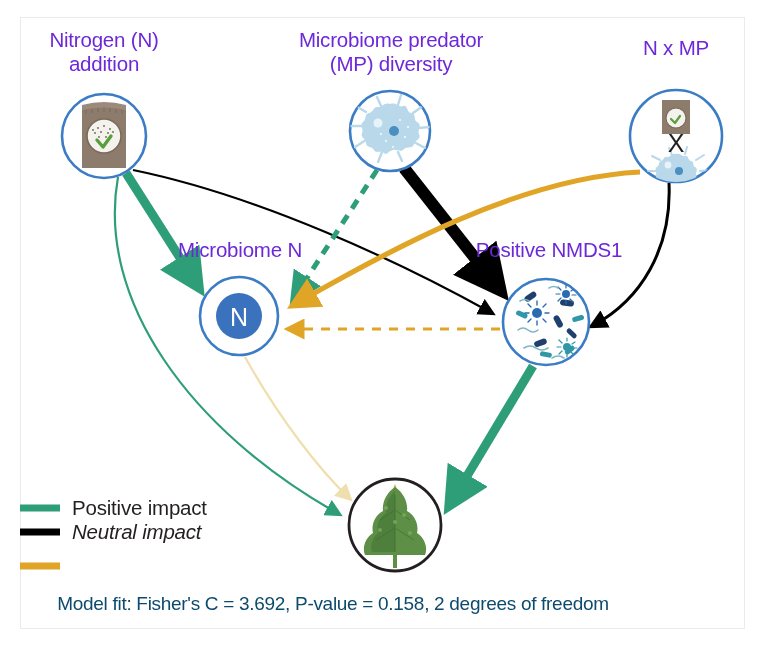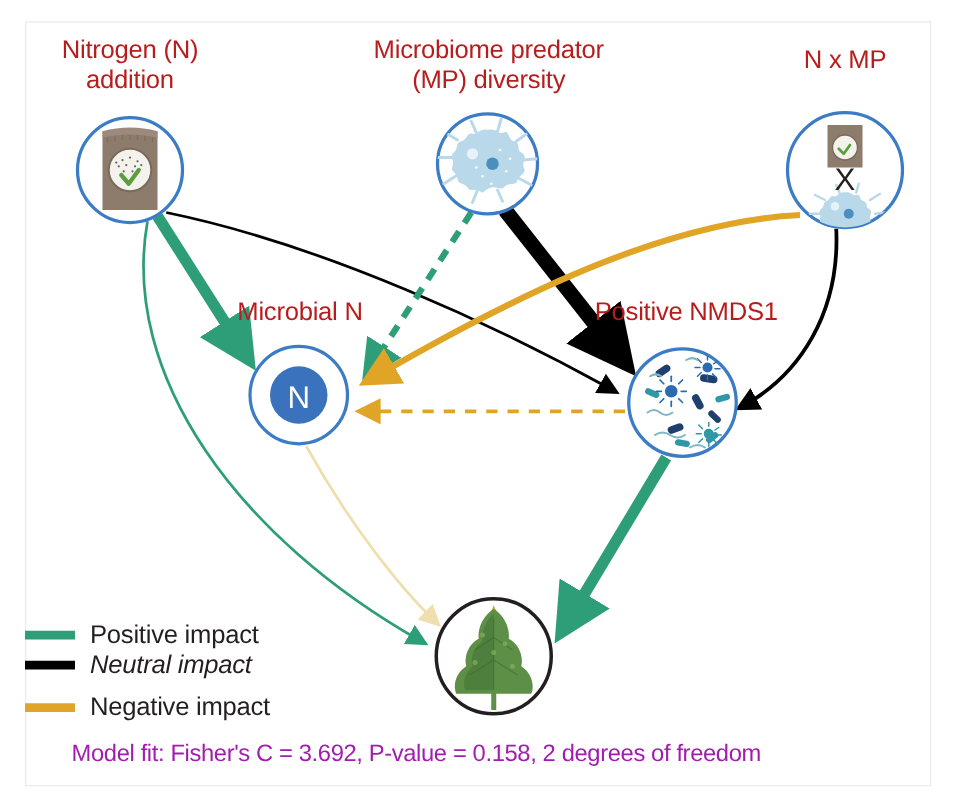--- a/index.html
+++ b/index.html
@@ -32,39 +32,39 @@
   #sem-svg {
     position: absolute;
     left: 0;
     top: 0;
     width: 768px;
     height: 645px;
   }
   .node-label {
     position: absolute;
     text-align: center;
-    color: #b91c1c;
+    color: #6d28d9;
     font-size: 20.5px;
     line-height: 1.16;
     white-space: pre-line;
     letter-spacing: -0.2px;
   }
   .legend-text {
     position: absolute;
     color: #231f20;
     font-size: 20.5px;
     letter-spacing: -0.2px;
   }
   #model-fit {
     position: absolute;
     left: 0;
     top: 593px;
     width: 666px;
     text-align: center;
-    color: #a21caf;
+    color: #0c4a6e;
     font-size: 19px;
     letter-spacing: -0.3px;
   }
 </style>
 </head>
 <body>
 
 <div id="sem-root">
 
   <div id="frame"></div>
@@ -350,24 +350,23 @@
   </svg>
 
   <div class="node-label" style="left:14px; top:28px; width:180px;">Nitrogen (N)
 addition</div>
 
   <div class="node-label" style="left:608px; top:36px; width:136px;">N x MP</div>
 
   <div class="node-label" style="left:272px; top:28px; width:238px;">Microbiome predator
 (MP) diversity</div>
 
-  <div class="node-label" style="left:155px; top:238px; width:170px;">Microbial N</div>
+  <div class="node-label" style="left:155px; top:238px; width:170px;">Microbiome N</div>
 
   <div class="node-label" style="left:442px; top:238px; width:214px;">Positive NMDS1</div>
 
 
   <div class="legend-text" style="left:72px; top:496px;text-align:right;">Positive impact</div>
   <div class="legend-text" style="left:72px; top:520px;font-style:italic;">Neutral impact</div>
-  <div class="legend-text" style="left:72px; top:554px;">Negative impact</div>
 
   <div id="model-fit">Model fit: Fisher's C = 3.692,  P-value = 0.158, 2 degrees of freedom</div>
 
 </div>
 
 </body></html>

